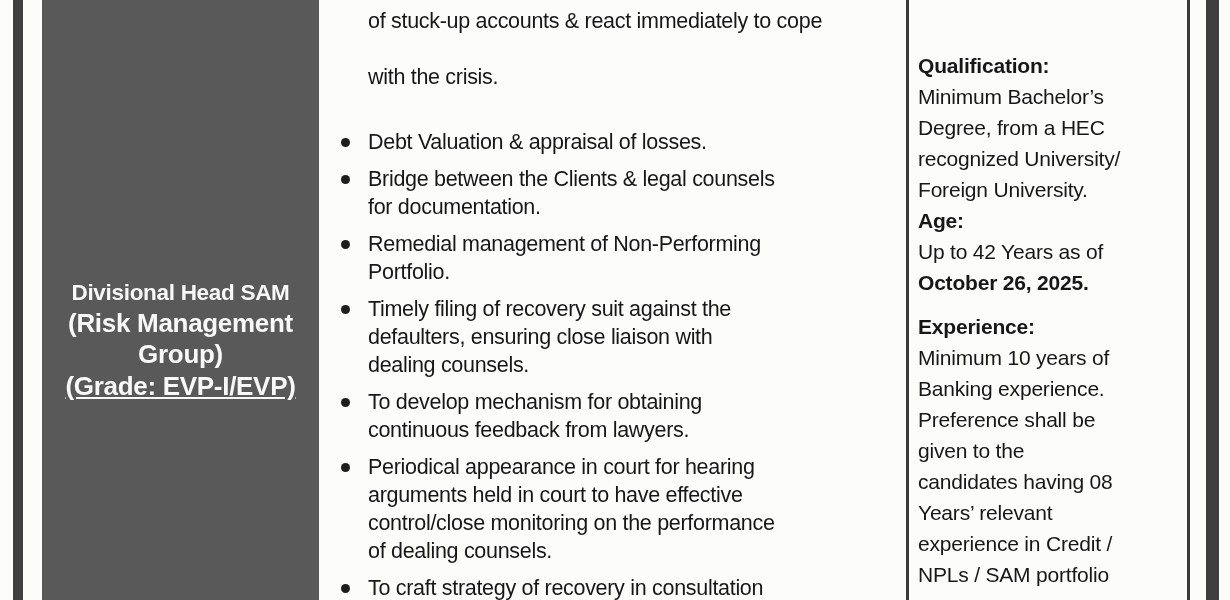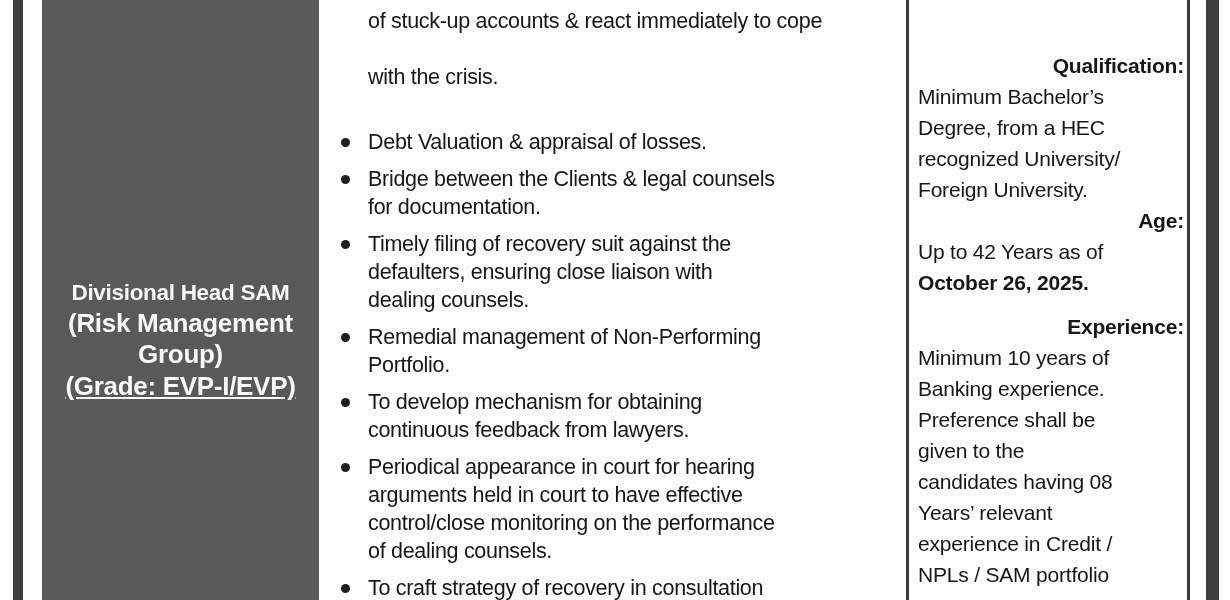--- a/index.html
+++ b/index.html
@@ -29,21 +29,21 @@
             font-size:21.5px; line-height:28px; letter-spacing:-0.3px; color:#171717; }
   .intro { padding-left:36px; white-space:pre-line; }
   .blist { list-style:none; margin:0; padding:0; }
   .blist li { position:relative; padding-left:36px; margin-top:9px; white-space:pre-line; }
   .dot { position:absolute; left:9px; top:10px; width:9px; height:9px;
          border-radius:50%; background:#1e1e1e; }
 
   
   .reqs { position:absolute; left:918px; top:50px; width:266px;
           font-size:21px; line-height:31px; letter-spacing:-0.2px; color:#171717; }
-  .sec-h { font-weight:bold;text-align:right; }
+  .sec-h { font-weight:bold; }
   .sec-t { white-space:pre-line; }
   .sec-age { }
   .sec-exp { margin-top:13px; }
   .bold-line { font-weight:bold; }
 </style>
 </head>
 <body>
 
 <div class="page">
 
@@ -62,25 +62,25 @@
 
   <div class="duties">
     <div class="intro">
       <div>of stuck-up accounts &amp; react immediately to cope</div>
       <div>with the crisis.</div>
     </div>
     <ul class="blist">
       <li><span class="dot"></span><span class="txt">Debt Valuation &amp; appraisal of losses.</span></li>
       <li><span class="dot"></span><span class="txt">Bridge between the Clients &amp; legal counsels
 for documentation.</span></li>
+      <li><span class="dot"></span><span class="txt">Remedial management of Non-Performing
+Portfolio.</span></li>
       <li><span class="dot"></span><span class="txt">Timely filing of recovery suit against the
 defaulters, ensuring close liaison with
 dealing counsels.</span></li>
-      <li><span class="dot"></span><span class="txt">Remedial management of Non-Performing
-Portfolio.</span></li>
       <li><span class="dot"></span><span class="txt">To develop mechanism for obtaining
 continuous feedback from lawyers.</span></li>
       <li><span class="dot"></span><span class="txt">Periodical appearance in court for hearing
 arguments held in court to have effective
 control/close monitoring on the performance
 of dealing counsels.</span></li>
       <li><span class="dot"></span><span class="txt">To craft strategy of recovery in consultation
 with lawyer based on the standing of
 accounts.</span></li>
 

